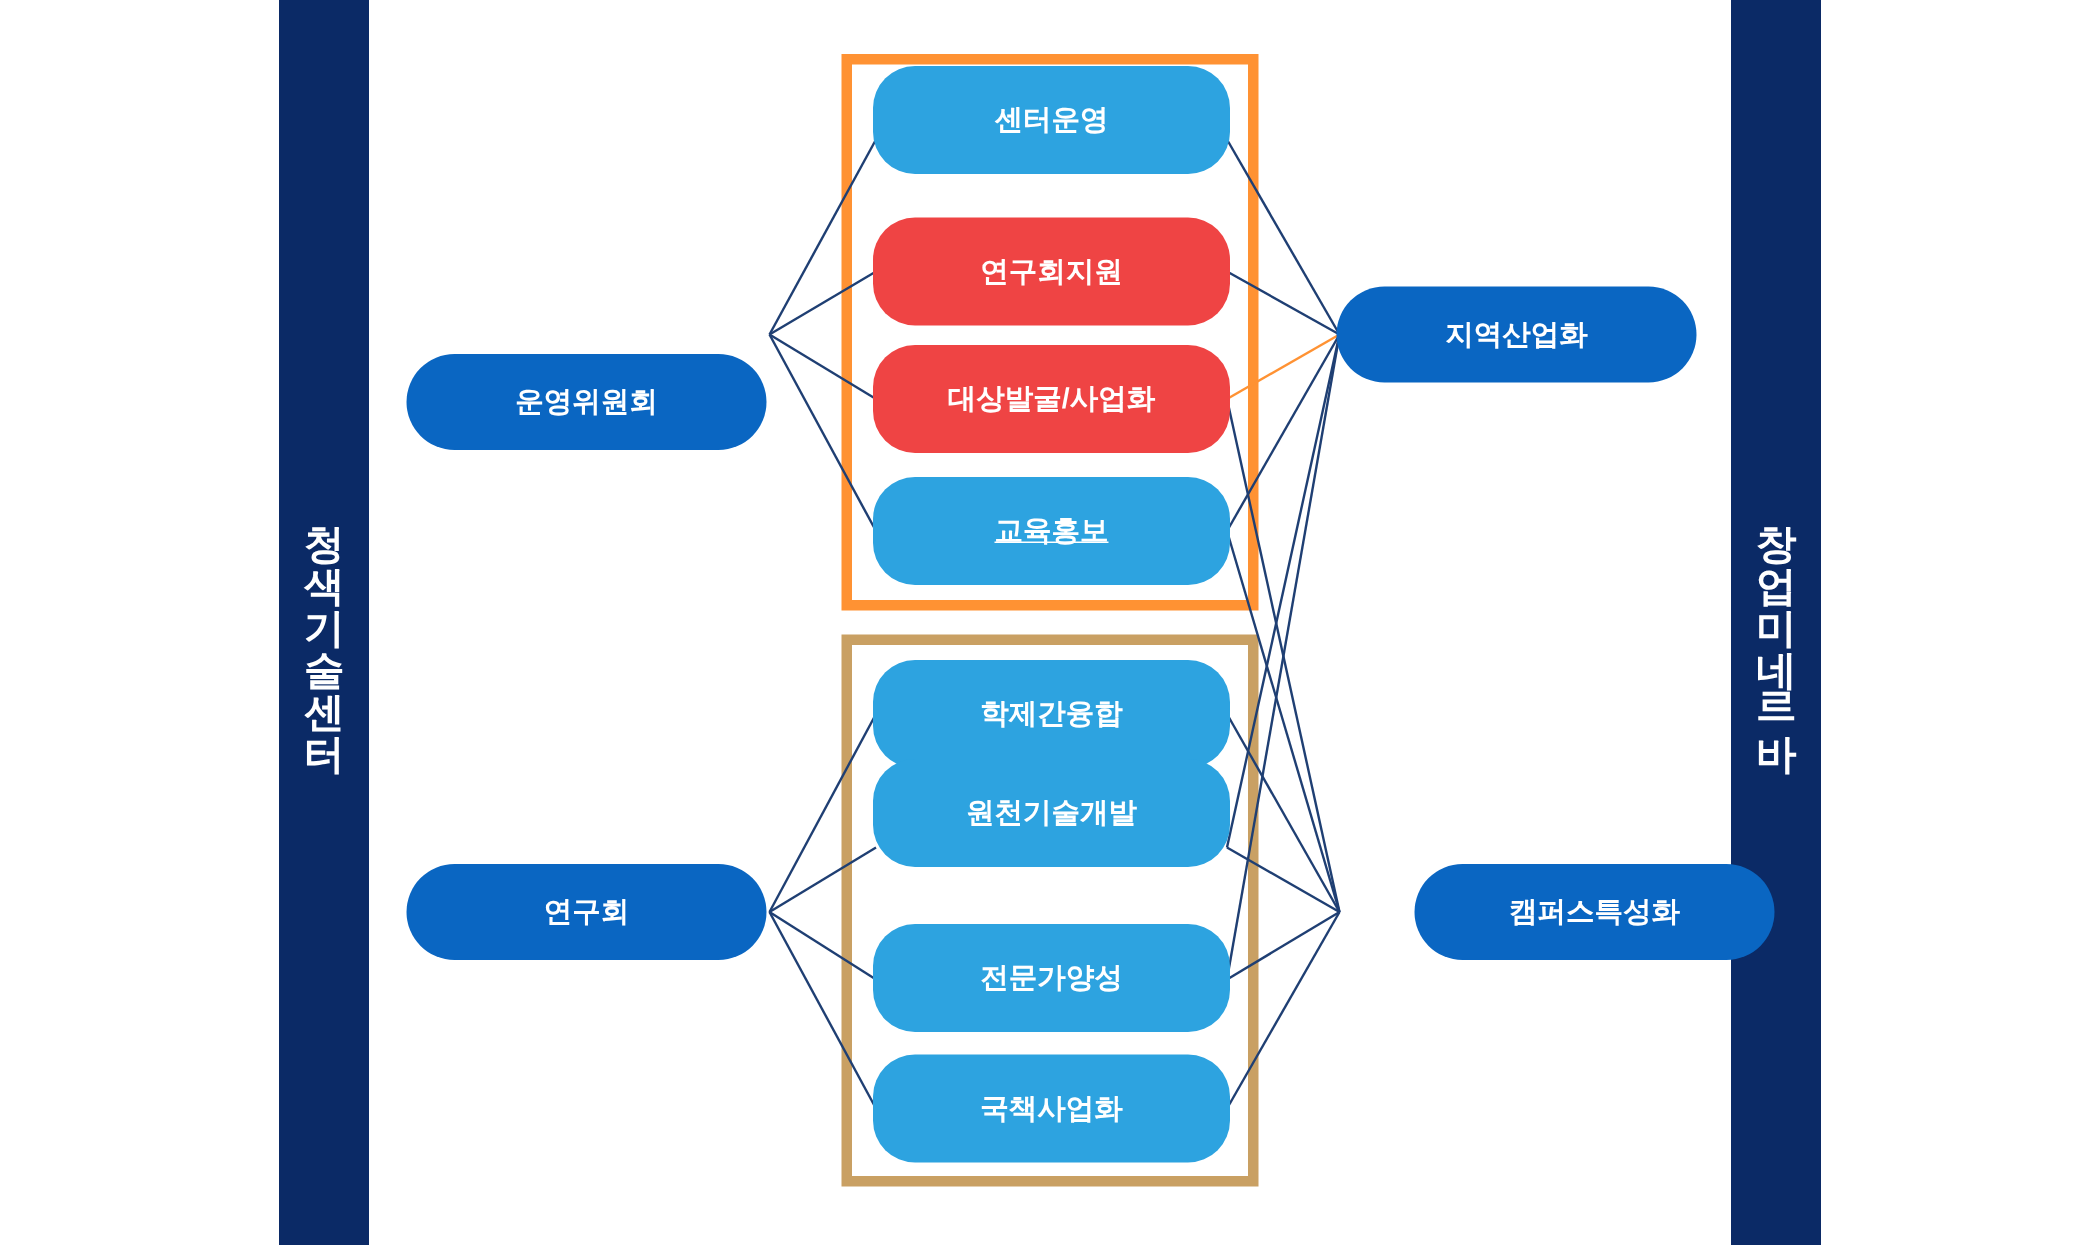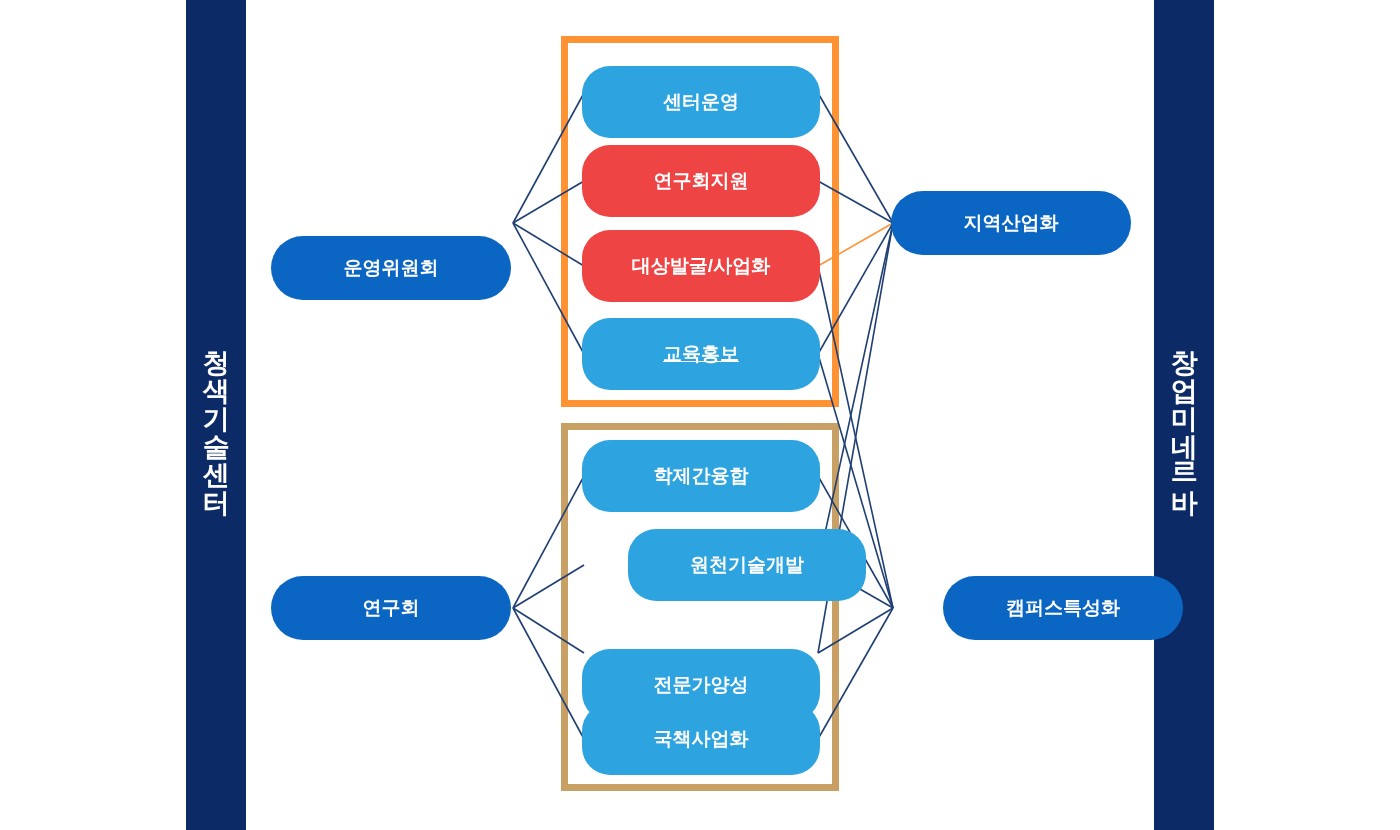--- a/index.html
+++ b/index.html
@@ -86,27 +86,27 @@
     border-radius: 28px;
     font-size: 19px;
     font-weight: bold;
   }
 
   #node-steering  { left: 271px;  top: 191px; }
   #node-research  { left: 271px;  top: 576px; }
   #node-regional  { left: 891px;  top: 191px; }
   #node-campus    { left: 943px;  top: 576px; }
 
-  #sub-0 { left: 582px; top: 66px;  }
+  #sub-0 { left: 582px; top: 44px;  }
   #sub-1 { left: 582px; top: 145px; }
   #sub-2 { left: 582px; top: 230px; }
   #sub-3 { left: 582px; top: 318px; text-decoration: underline; }
   #sub-4 { left: 582px; top: 440px; }
-  #sub-5 { left: 582px; top: 529px; margin-left: 46px; }
-  #sub-6 { left: 582px; top: 649px; }
+  #sub-5 { left: 582px; top: 506px; }
+  #sub-6 { left: 582px; top: 616px; }
   #sub-7 { left: 582px; top: 703px; }
 
   
   #connectors {
     position: absolute;
     left: 0; top: 0;
     width: 1400px; height: 830px;
     z-index: 2;
     pointer-events: none;
   }

